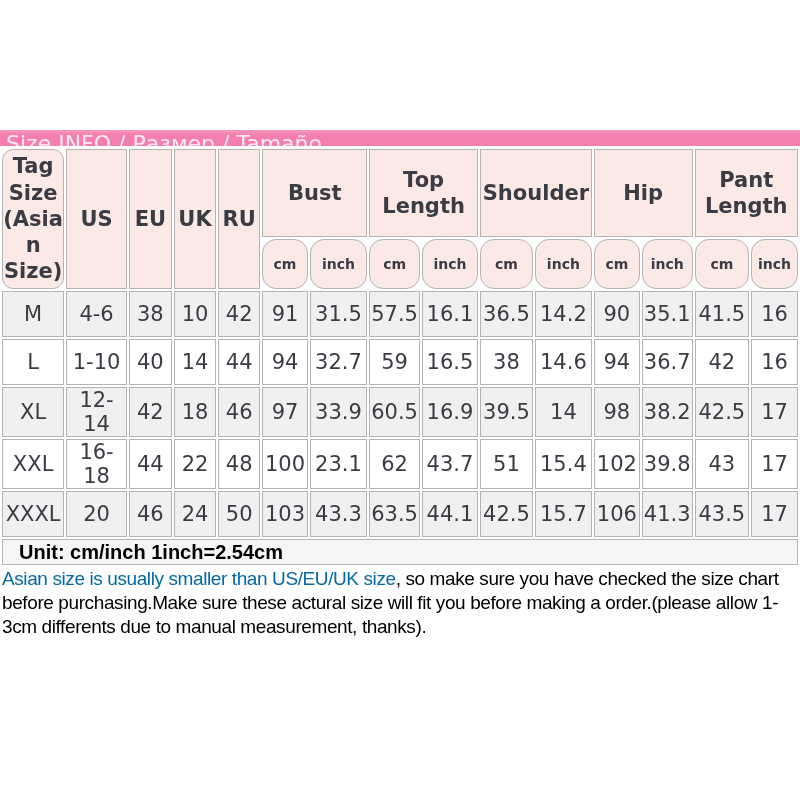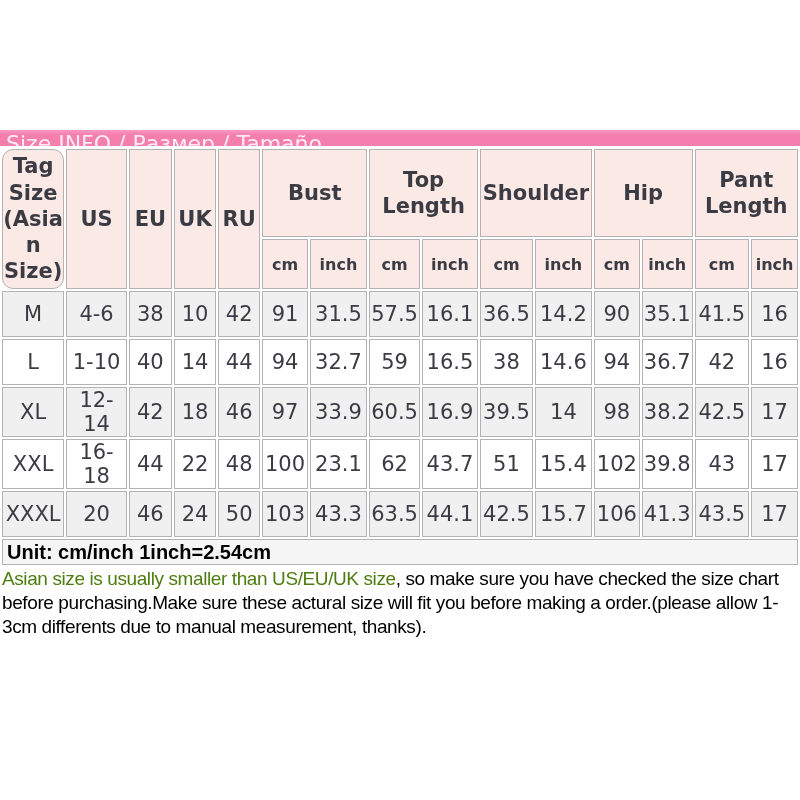--- a/index.html
+++ b/index.html
@@ -46,21 +46,21 @@
     vertical-align: middle;
     color: #3b3b44;
     padding: 0;
     overflow: hidden;
   }
   thead th {
     background: #fbe9e6;
     font-weight: bold;
   }
   .group-row th { height: 86px; font-size: 21px; line-height: 1.25; }
-  .sub-row th   { height: 48px; font-size: 16px; }
+  .sub-row th   { height: 48px; font-size: 14px; border-radius: 14px; }
   th.corner {
     font-size: 21px;
     overflow-wrap: anywhere;
     word-break: break-word;
     line-height: 1.25;
     padding: 0 2px;
     border-radius: 11px;
   }
   tbody td {
     height: 44px;
@@ -69,38 +69,38 @@
   }
   tbody tr.shaded td { background: #f0f0f0; }
   tfoot td.unit-cell {
     background: #f5f5f5;
     text-align: left;
     font-family: "Liberation Sans", sans-serif;
     font-weight: bold;
     font-size: 20px;
     color: #000000;
     height: 24px;
-    padding-left: 4px;
+    padding-left: 16px;
   }
   .note-block {
     font-family: "Liberation Sans", sans-serif;
     color: #000000;
   }
   .note-label {
     font-size: 18px;
     margin: 7px 0 3px 2px;
   }
   .note-text {
     font-size: 19px;
     line-height: 24px;
     letter-spacing: -0.4px;
     margin: 0 0 0 2px;
     width: 796px;
   }
-  .note-red { color: #4d7c0f; }
+  .note-red { color: #0369a1; }
 </style>
 </head>
 <body>
 
 <div class="page">
 
   <div class="title-bar">
     <span>Size INFO / Размер / Tamaño</span>
   </div>
 

